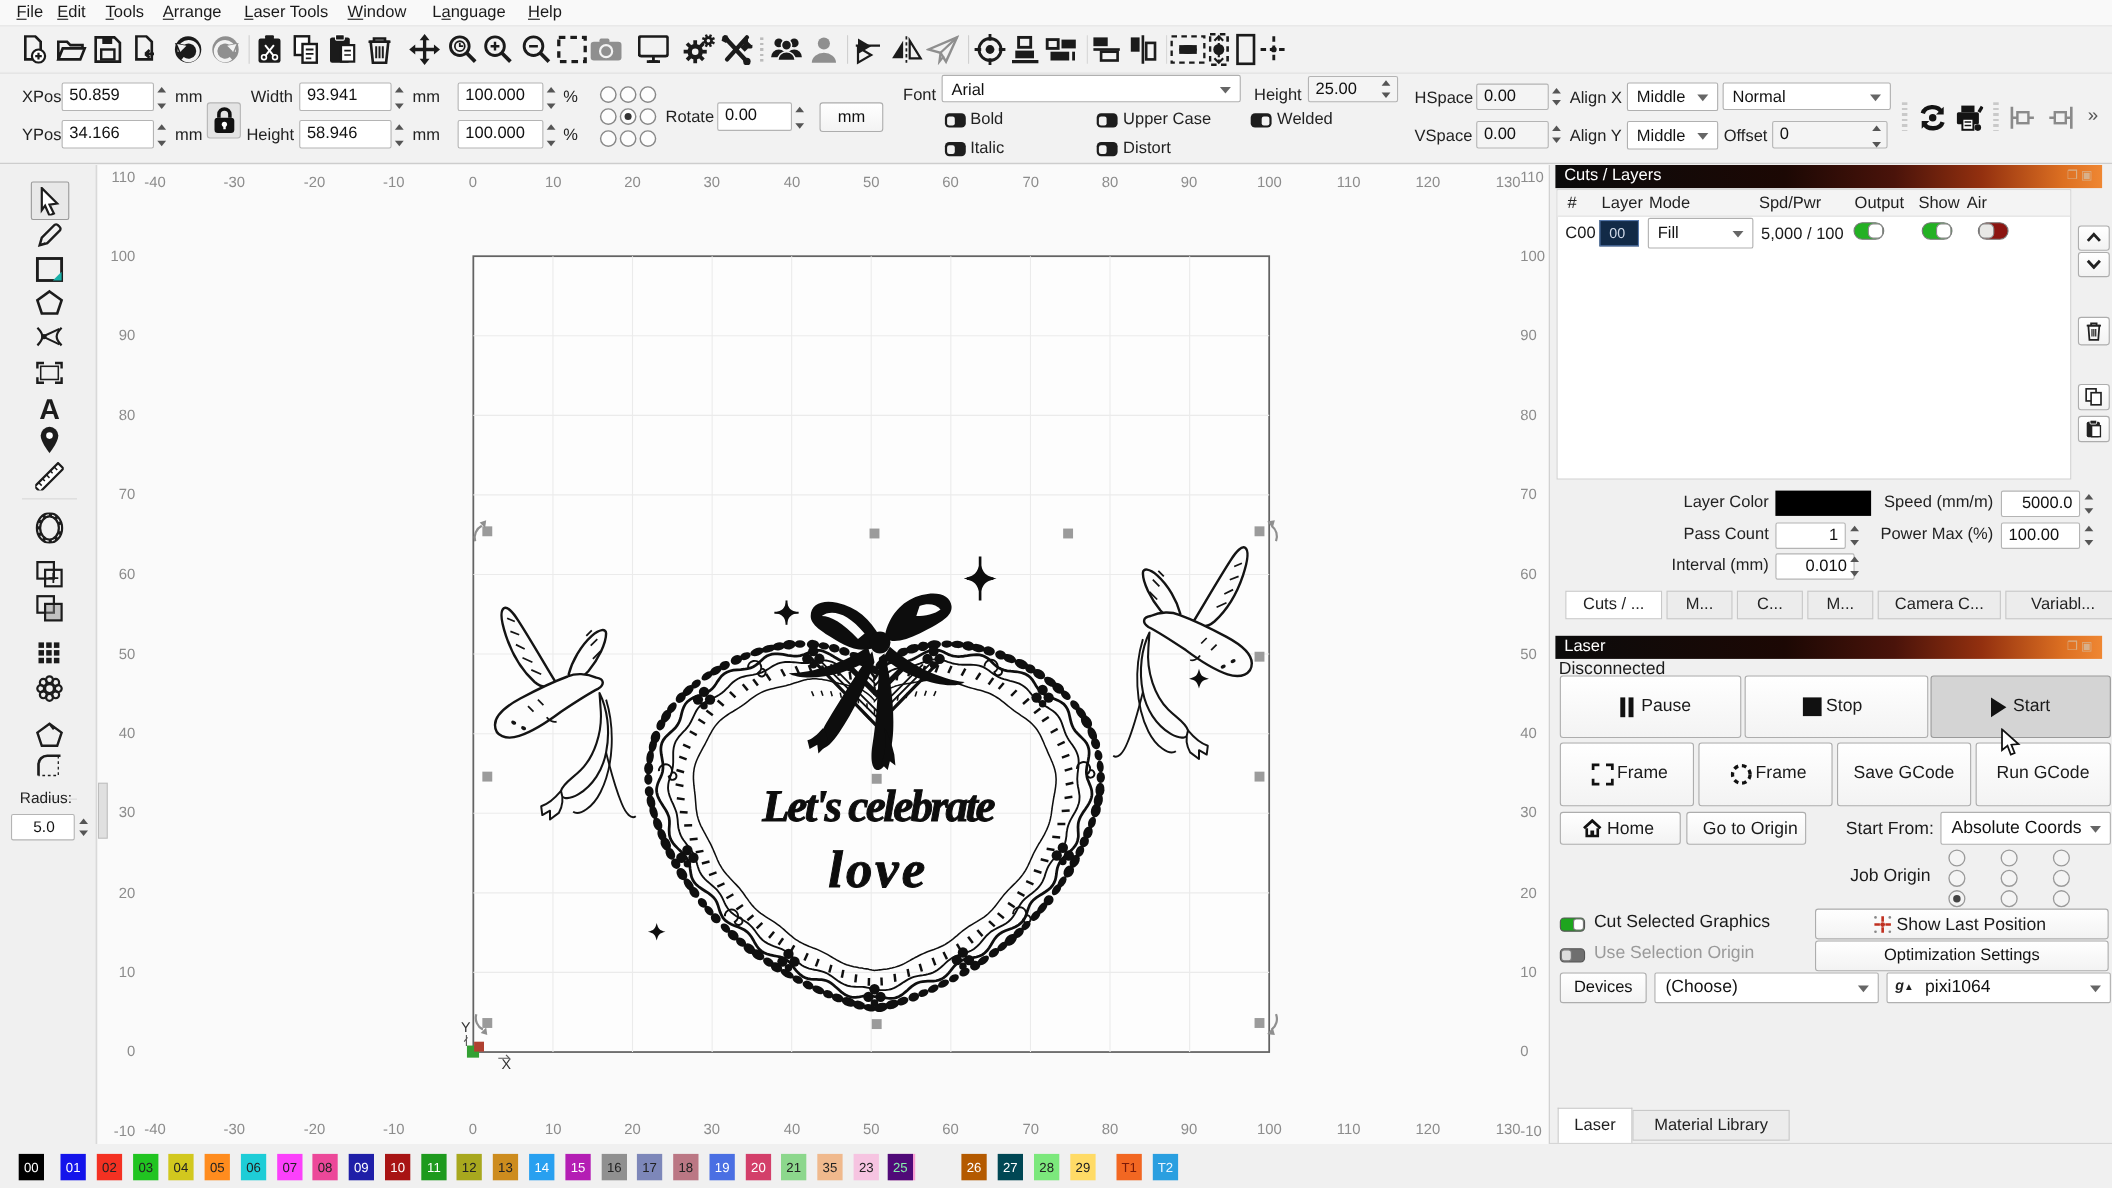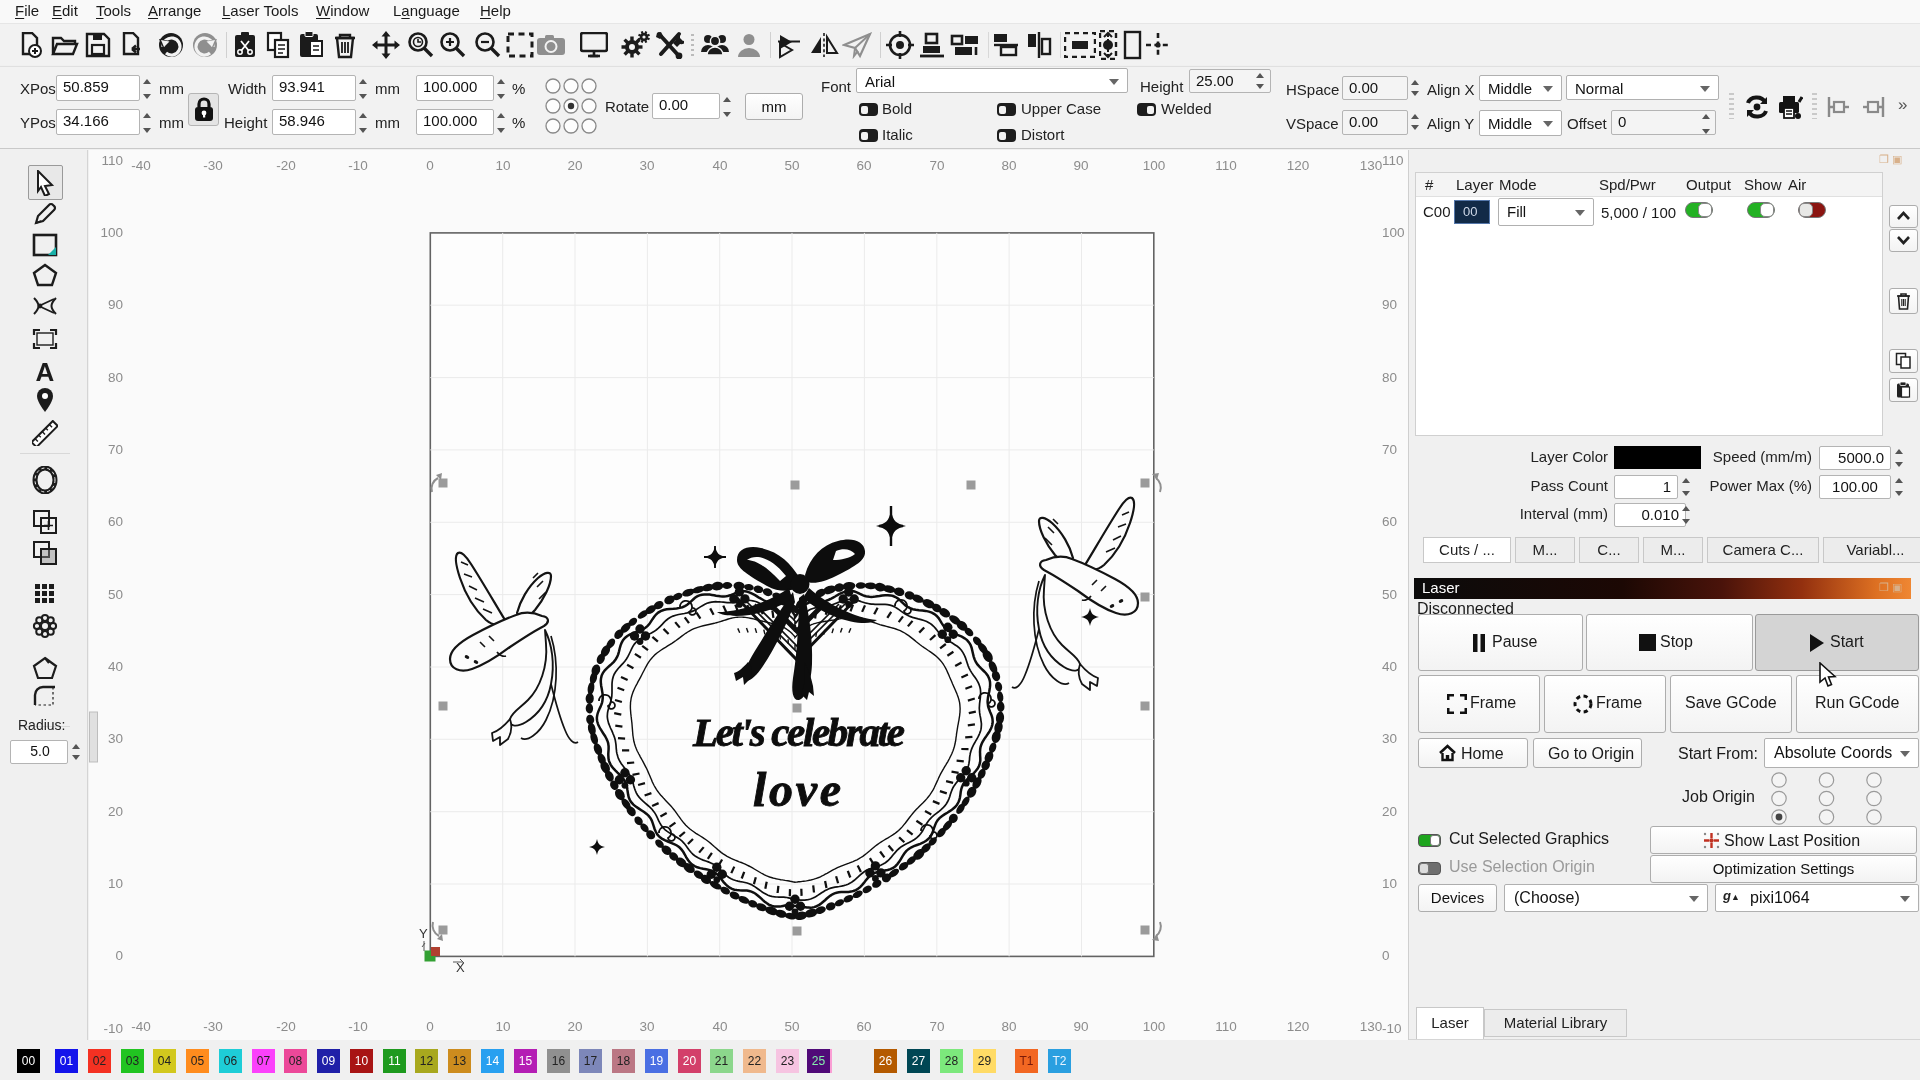--- a/index.html
+++ b/index.html
@@ -880,20 +880,21 @@
 <rect x="424.5" y="950.5" width="11" height="11" fill="#33a033"></rect>
 <rect x="431" y="947" width="9" height="9" fill="#b04030"></rect>
 <text x="419" y="938" font-size="13" fill="#333" font-family="Liberation Sans">Y</text>
 <text x="456" y="972" font-size="13" fill="#333" font-family="Liberation Sans">X</text>
 <path d="M424,941 v10 M425,943 l-3,4 M453,962 h10 M460,959 l4,4" stroke="#555" stroke-width="1" fill="none"></path>
 </g>
 <rect x="89.5" y="712" width="8" height="50" fill="#e0e0e0" stroke="#bdbdbd" stroke-width="1"></rect>
 </svg>
   </div>
 <div id="rightpanel">
+    <div class="ptitle" style="left:5px;top:0px;width:497px">Cuts / Layers</div>
 <span class="lbl" style="left:470px;top:3px;font-size:11px;color:#d8b08a">❐ ▣</span>
 <div class="abs" style="left:6px;top:22px;width:468px;height:264px;background:#fff;border:1px solid #d0d0d0"></div>
 <div class="abs" style="left:7px;top:23px;width:466px;height:24px;background:#f4f4f4;border-bottom:1px solid #e0e0e0"></div>
 <span class="lbl" style="left:16px;top:26px;font-size:15px;color:#222">#</span>
 <span class="lbl" style="left:47px;top:26px;font-size:15px;color:#222">Layer</span>
 <span class="lbl" style="left:90px;top:26px;font-size:15px;color:#222">Mode</span>
 <span class="lbl" style="left:190px;top:26px;font-size:15px;color:#222">Spd/Pwr</span>
 <span class="lbl" style="left:277px;top:26px;font-size:15px;color:#222">Output</span>
 <span class="lbl" style="left:335px;top:26px;font-size:15px;color:#222">Show</span>
 <span class="lbl" style="left:379px;top:26px;font-size:15px;color:#222">Air</span>
@@ -935,21 +936,21 @@
     </svg>
 <span class="lbl" style="right:312px;left:auto;top:298px;font-size:15px">Layer Color</span>
 <div class="abs" style="left:205px;top:296px;width:87px;height:23px;background:#000"></div>
 <span class="lbl" style="right:108px;left:auto;top:298px;font-size:15px">Speed (mm/m)</span>
 <div class="field" style="left:410px;top:296px;width:72px;height:24px;text-align:right;padding-right:6px">5000.0</div>
 <div class="spin" style="left:484px;top:297px;height:22px"></div>
 <span class="lbl" style="right:312px;left:auto;top:327px;font-size:15px">Pass Count</span>
 <div class="field" style="left:205px;top:325px;width:64px;height:24px;text-align:right;padding-right:6px">1</div>
 <div class="spin" style="left:271px;top:326px;height:22px"></div>
 <span class="lbl" style="right:108px;left:auto;top:327px;font-size:15px">Power Max (%)</span>
-<div class="field" style="left:410px;top:325px;width:72px;height:24px;text-align:center;padding-right:6px">100.00</div>
+<div class="field" style="left:410px;top:325px;width:72px;height:24px;text-align:left;padding-right:6px">100.00</div>
 <div class="spin" style="left:484px;top:326px;height:22px"></div>
 <span class="lbl" style="right:312px;left:auto;top:355px;font-size:15px">Interval (mm)</span>
 <div class="field" style="left:205px;top:353px;width:72px;height:24px;text-align:right;padding-right:6px">0.010</div>
 <div class="spin" style="left:271px;top:354px;height:22px"></div>
 <div class="tab active" style="left:14px;top:387px;width:88px;height:26px;line-height:24px">Cuts / ...</div>
 <div class="tab" style="left:106px;top:387px;width:60px;height:26px;line-height:24px">M...</div>
 <div class="tab" style="left:170px;top:387px;width:60px;height:26px;line-height:24px">C...</div>
 <div class="tab" style="left:234px;top:387px;width:60px;height:26px;line-height:24px">M...</div>
 <div class="tab" style="left:298px;top:387px;width:112px;height:26px;line-height:24px">Camera C...</div>
 <div class="tab" style="left:414px;top:387px;width:105px;height:26px;line-height:24px">Variabl...</div>
@@ -1050,21 +1051,21 @@
 <div class="sw" style="left:415px;background:#a8a81e;color:#222">12</div>
 <div class="sw" style="left:448px;background:#cd8c1e;color:#222">13</div>
 <div class="sw" style="left:481px;background:#28a0f0;color:#fff">14</div>
 <div class="sw" style="left:514px;background:#b41eb4;color:#fff">15</div>
 <div class="sw" style="left:547px;background:#909090;color:#222">16</div>
 <div class="sw" style="left:579px;background:#7D87B9;color:#222">17</div>
 <div class="sw" style="left:612px;background:#BB7784;color:#222">18</div>
 <div class="sw" style="left:645px;background:#4A6FE3;color:#fff">19</div>
 <div class="sw" style="left:678px;background:#D33F6A;color:#fff">20</div>
 <div class="sw" style="left:710px;background:#8CD78C;color:#222">21</div>
-<div class="sw" style="left:743px;background:#F0B98D;color:#222">22</div>
+<div class="sw" style="left:743px;background:#F0B98D;color:#222">35</div>
 <div class="sw" style="left:776px;background:#F6C4E1;color:#222">23</div>
 <div class="sw" style="left:809px;background:#FA9ED4;color:#222">24</div>
 <div class="sw" style="left:807px;background:#500A78;color:#86efac">25</div>
 <div class="sw" style="left:874px;background:#B45A00;color:#fff">26</div>
 <div class="sw" style="left:907px;background:#004754;color:#fff">27</div>
 <div class="sw" style="left:940px;background:#7ce87c;color:#222">28</div>
 <div class="sw" style="left:973px;background:#FFDB66;color:#222">29</div>
 
 <div class="sw" style="left:1015px;background:#F26722;color:#7a1a08">T1</div>
 <div class="sw" style="left:1048px;background:#2a9fe0;color:#e8f4ff">T2</div>

